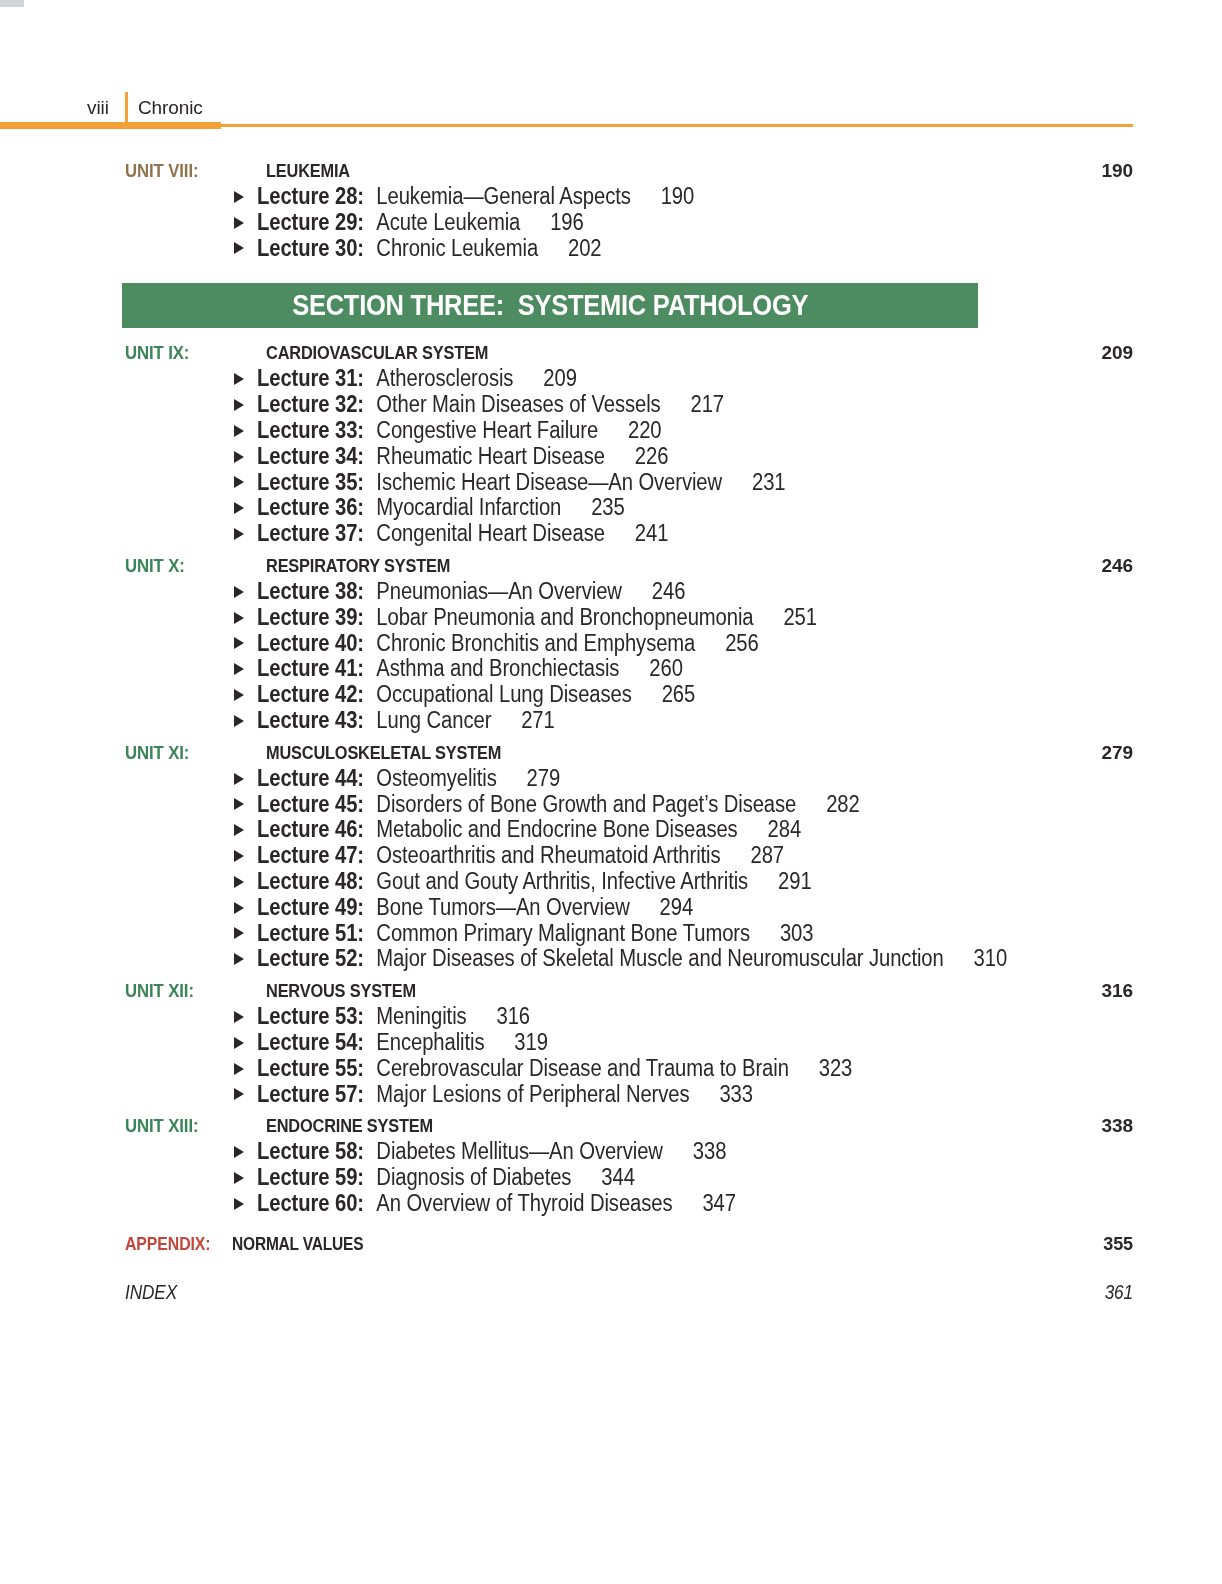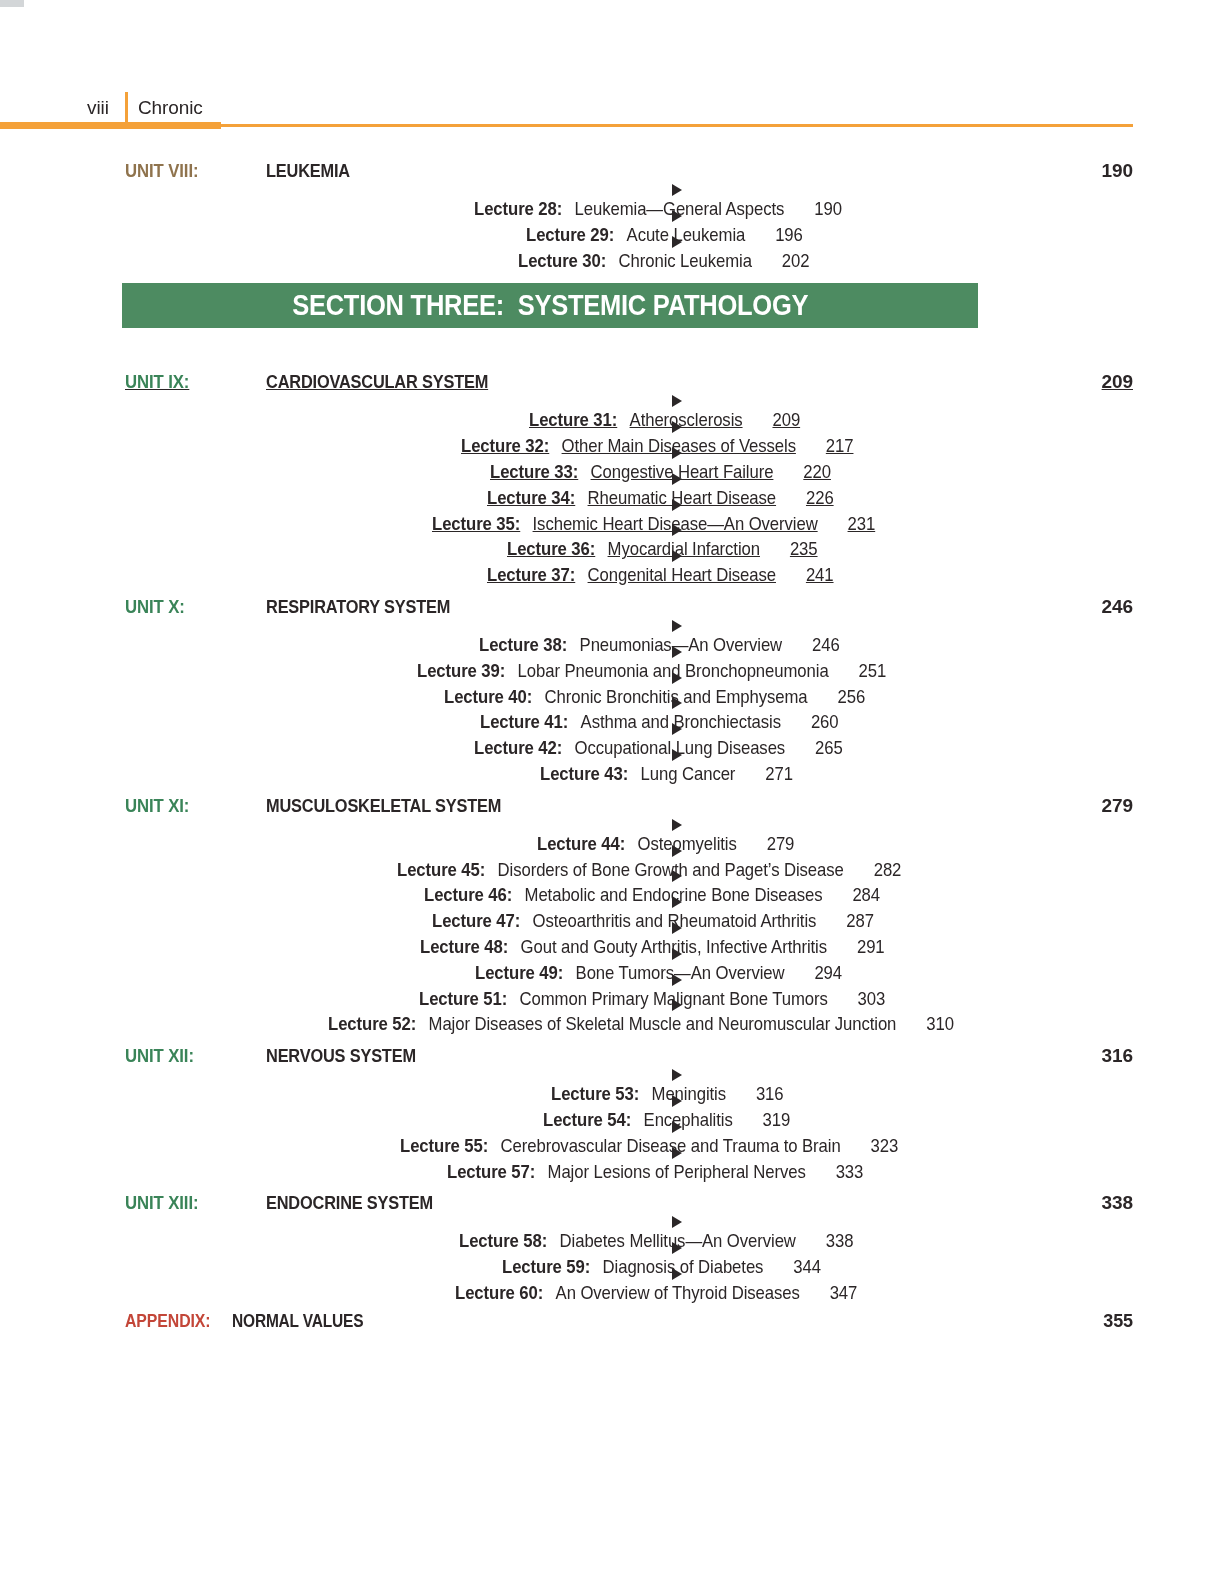--- a/index.html
+++ b/index.html
@@ -14,29 +14,29 @@
   
   .folio{position:absolute;left:87px;top:97px;font-size:19px;font-weight:400;}
   .hdr-divider{position:absolute;left:125px;top:92px;width:3px;height:31px;background:var(--orange,#F4A139);}
   .running-title{position:absolute;left:138px;top:97px;font-size:19px;font-weight:400;}
   .rule-thick{position:absolute;left:0;top:122px;width:221px;height:7px;background:var(--orange,#F4A139);}
   .rule-thin{position:absolute;left:221px;top:124px;width:912px;height:3px;background:var(--orange,#F4A139);}
   
   .content{position:absolute;left:125px;top:152px;width:1008px;}
   .unit{margin:0;}
   #front-units .unit{margin-top:6px;}
-  #section-units .unit{margin-top:18px;}
-  #section-units .unit:first-child{margin-top:41px;text-decoration:underline;}
+  #section-units .unit{margin-top:6px;}
+  #section-units .unit:first-child{margin-top:12px;}
   .unit-head{display:flex;align-items:baseline;font-size:19px;font-weight:700;line-height:26px;gap:34px;}
   .u-label{flex:none;width:107px;display:inline-block;transform:scaleX(0.88);transform-origin:0 50%;white-space:nowrap;}
   #front-units .u-label{color:var(--brown,#8F734D);}
   #section-units .u-label{color:var(--green-unit,#3A8458);}
   .u-title{flex:1;display:inline-block;transform:scaleX(0.86);transform-origin:0 50%;white-space:nowrap;letter-spacing:-0.2px;}
   .u-page{flex:none;font-weight:700;}
-  .lecture-row{display:flex;align-items:center;margin-left:109px;font-size:19px;line-height:25.8px;height:25.8px;flex-direction:column;}
+  .lecture-row{display:flex;align-items:center;margin-left:109px;font-size:23px;line-height:25.8px;height:25.8px;}
   .bullet{flex:none;width:0;height:0;border-left:10px solid #2b2728;border-top:6px solid transparent;border-bottom:6px solid transparent;margin-right:13px;}
   .row-text{display:inline-flex;align-items:baseline;transform:scaleX(0.88);transform-origin:0 50%;white-space:nowrap;}
   .l-label{font-weight:700;margin-right:14px;}
   .l-page{margin-left:34px;}
   
   .banner{margin:22px 0 0 -3px;width:856px;height:45px;background:var(--green,#4D8B61);
           display:flex;align-items:center;justify-content:center;}
   .banner span{color:var(--banner-text,#fff);font-size:29px;font-weight:700;letter-spacing:-0.3px;
                display:inline-block;transform:scaleX(0.88);white-space:pre;}
   
@@ -401,13 +401,17 @@
 </div>
   </section>
 </div>
 
   <div class="appendix-row">
     <span class="u-label">APPENDIX:</span>
     <span class="u-title">NORMAL VALUES</span>
     <span class="u-page">355</span>
   </div>
 
+  <div class="index-row">
+    <span class="index-label">INDEX</span>
+    <span class="index-page">361</span>
+  </div>
 </main>
 
 </body></html>

